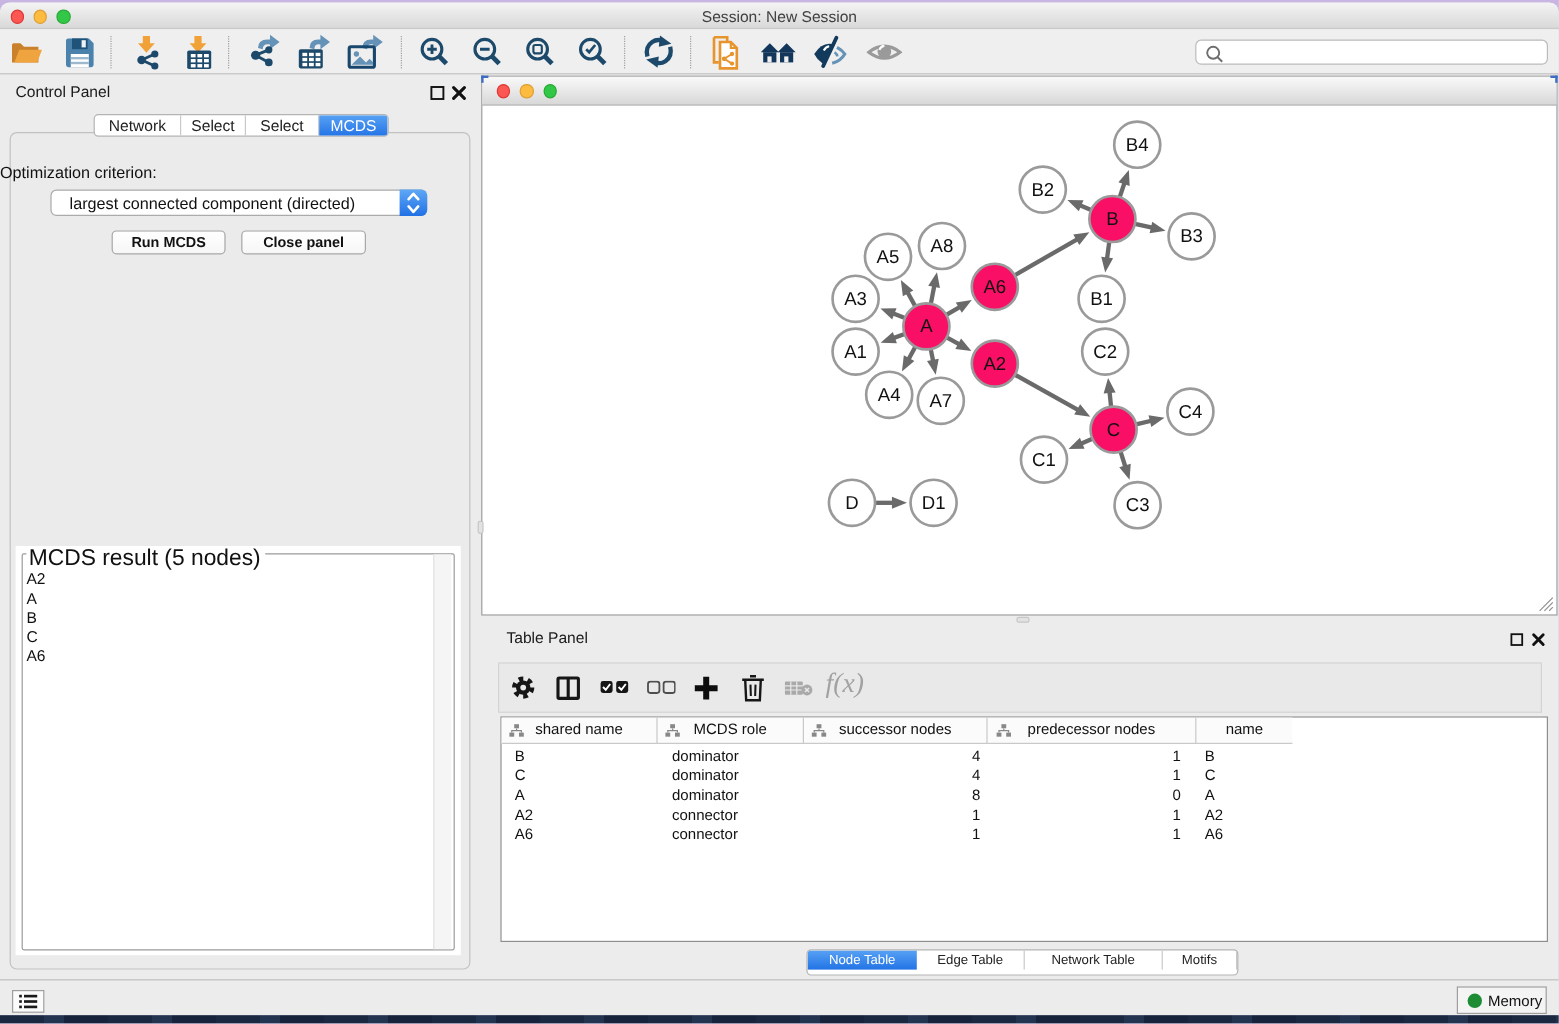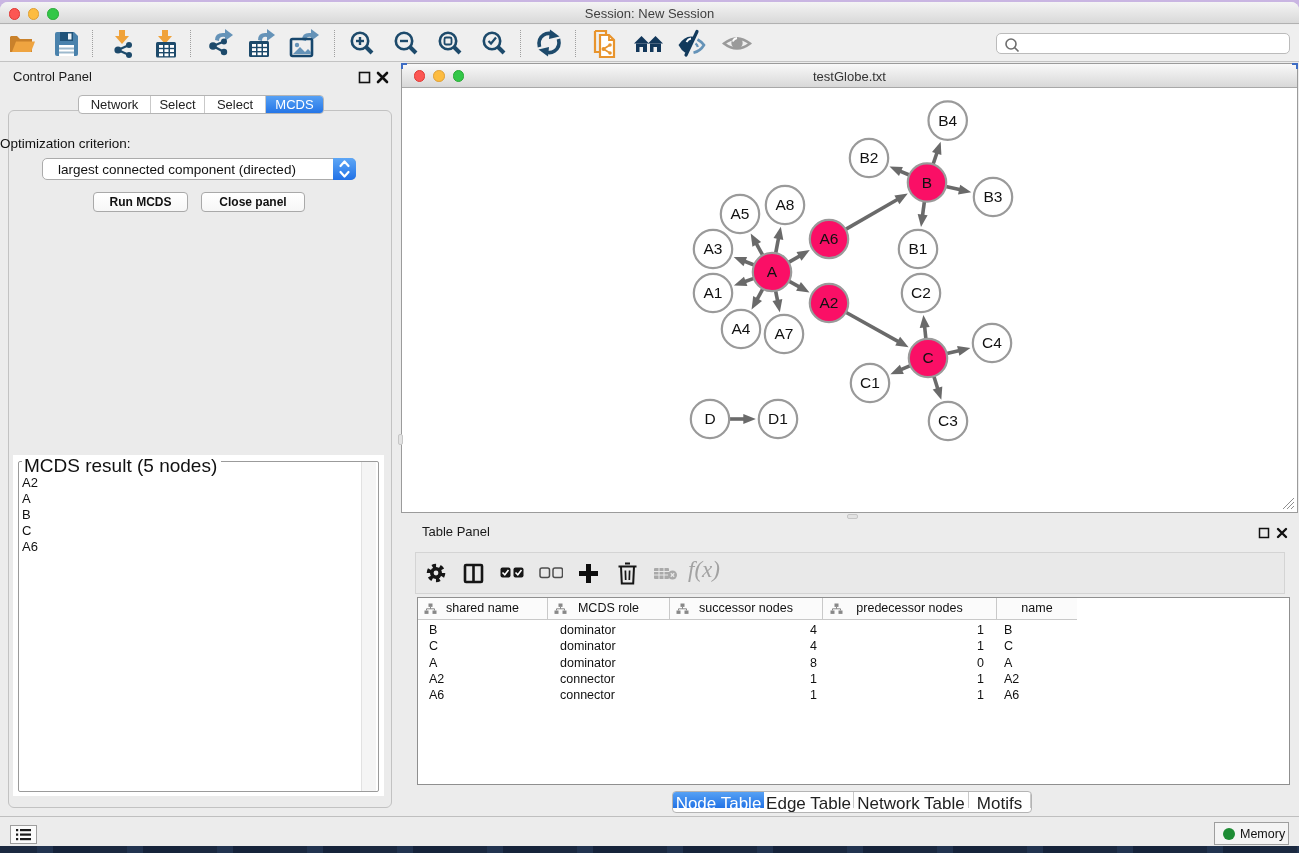--- a/index.html
+++ b/index.html
@@ -52,21 +52,21 @@
 
 #tp-title { position:absolute; left:422px; top:524px; font-size:13px; color:#1a1a1a; }
 #tp-toolbar { position:absolute; left:415px; top:552px; width:870px; height:42px; background:#e9e9e9; border:1px solid #d4d4d4; }
 #tbl { position:absolute; left:417px; top:597px; width:873px; height:188px; background:#fff; border:1px solid #8f8f8f; }
 #tbl-head { position:absolute; left:0; top:0; width:659px; height:22px; background:#fbfbfb; border-bottom:1px solid #c9c9c9; }
 #tbl-head .hc { position:absolute; top:0; height:22px; border-right:1px solid #c9c9c9; }
 #tbl-head .ht { position:absolute; top:3px; width:100%; text-align:center; font-size:12.5px; color:#111; }
 .cell { position:absolute; font-size:12.5px; color:#111; }
 
 #btabs { position:absolute; left:672px; top:791px; height:22px; display:flex; border:1px solid #b4b4b4; border-radius:4px; background:#fff; overflow:hidden; }
-#btabs .tab { font-size:17px; color:#222; padding:2px 0 0 0; text-align:center; border-right:1px solid #c9c9c9; height:16px; }
+#btabs .tab { font-size:11px; color:#222; padding:2px 0 0 0; text-align:center; border-right:1px solid #c9c9c9; height:16px; }
 #btabs .tab.sel { background:linear-gradient(#57a1f4,#2273e6); color:#fff; border-right:none; }
 
 #deskbottom { position:absolute; left:0; top:846px; width:1299px; height:7px; background:repeating-linear-gradient(90deg,#1b2940 0 37px,#223450 37px 53px,#16233a 53px 90px); }
 </style>
 </head>
 <body>
 <div id="appwin"></div>
 <div id="titlebar">
  <div class="tl t1"></div>
     <div class="tl t2"></div>
@@ -264,21 +264,20 @@
     <div class="mtxt">Memory</div>
   </div>
 <div id="deskbottom"></div>
 <div id="netwin">
  <div style="position:absolute;left:-1px;top:-1px;width:6px;height:6px;border-left:2px solid #3e6dc4;border-top:2px solid #3e6dc4;z-index:9"></div>
  <div style="position:absolute;right:-1px;top:-1px;width:6px;height:6px;border-right:2px solid #3e6dc4;border-top:2px solid #3e6dc4;z-index:9"></div>
  <div id="net-titlebar">
   <div class="tl t1"></div>
       <div class="tl t2"></div>
       <div class="tl t3"></div>
-  <div class="ttl">testGlobe.txt</div>
  </div>
  <svg style="position:absolute;left:0;top:25px" width="895" height="424" viewBox="0 0 895 424" font-family="Liberation Sans, sans-serif">
 <line x1="351.9" y1="189.4" x2="339.0" y2="194.0" stroke="#6a6a6a" stroke-width="3.6"></line>
 <polygon points="331.9,196.6 342.0,187.7 345.4,197.1" fill="#6a6a6a"></polygon>
 <line x1="352.1" y1="176.0" x2="338.7" y2="170.8" stroke="#6a6a6a" stroke-width="3.6"></line>
 <polygon points="331.7,168.1 345.1,167.9 341.5,177.3" fill="#6a6a6a"></polygon>
 <line x1="360.8" y1="199.9" x2="353.2" y2="213.9" stroke="#6a6a6a" stroke-width="3.6"></line>
 <polygon points="349.6,220.5 351.2,207.1 360.0,211.9" fill="#6a6a6a"></polygon>
 <line x1="360.7" y1="166.2" x2="352.3" y2="151.0" stroke="#6a6a6a" stroke-width="3.6"></line>
 <polygon points="348.7,144.4 359.1,153.0 350.4,157.8" fill="#6a6a6a"></polygon>

